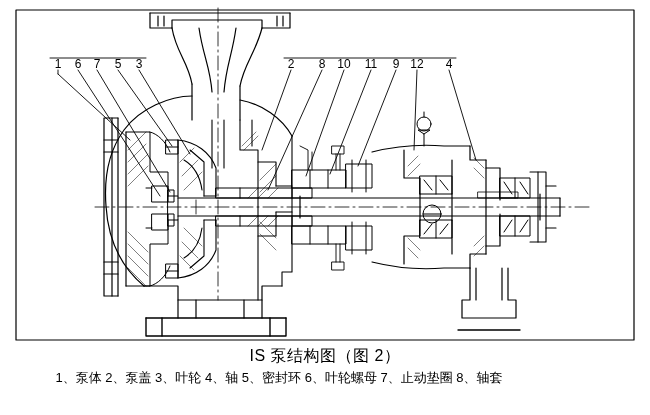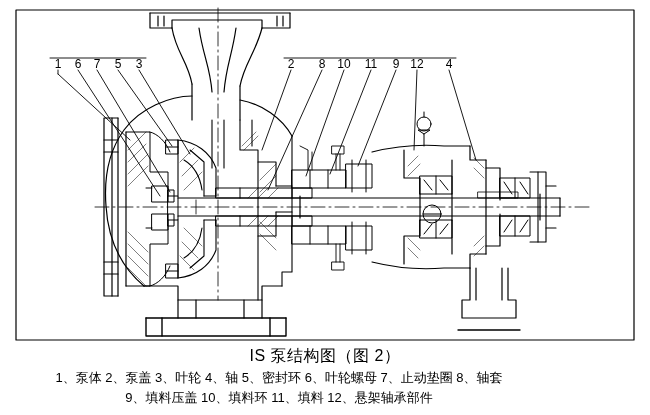--- a/index.html
+++ b/index.html
@@ -375,16 +375,15 @@
       <text class="callout-num" x="396" y="68" text-anchor="middle">9</text>
       <text class="callout-num" x="417" y="68" text-anchor="middle">12</text>
       <text class="callout-num" x="449" y="68" text-anchor="middle">4</text>
     </g>
   </svg>
 
   <div class="caption">IS 泵结构图（图 2）</div>
 
   <div class="legend">
     <span class="legend-line">1、泵体   2、泵盖   3、叶轮   4、轴   5、密封环   6、叶轮螺母   7、止动垫圈   8、轴套</span>
-    <span class="legend-line">9、填料压盖   10、填料环   11、填料   12、悬架轴承部件</span>
   </div>
 
 </div>
 
 </body></html>

